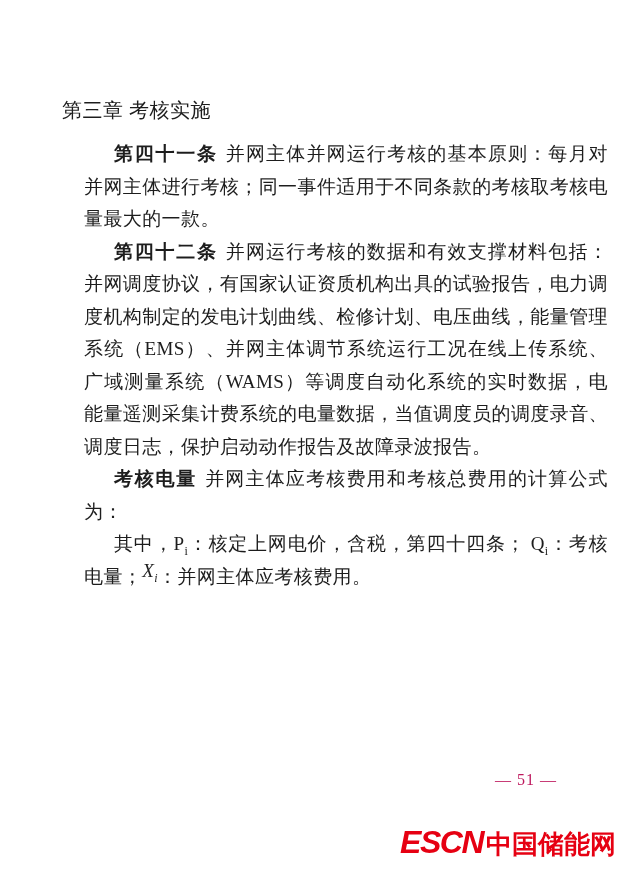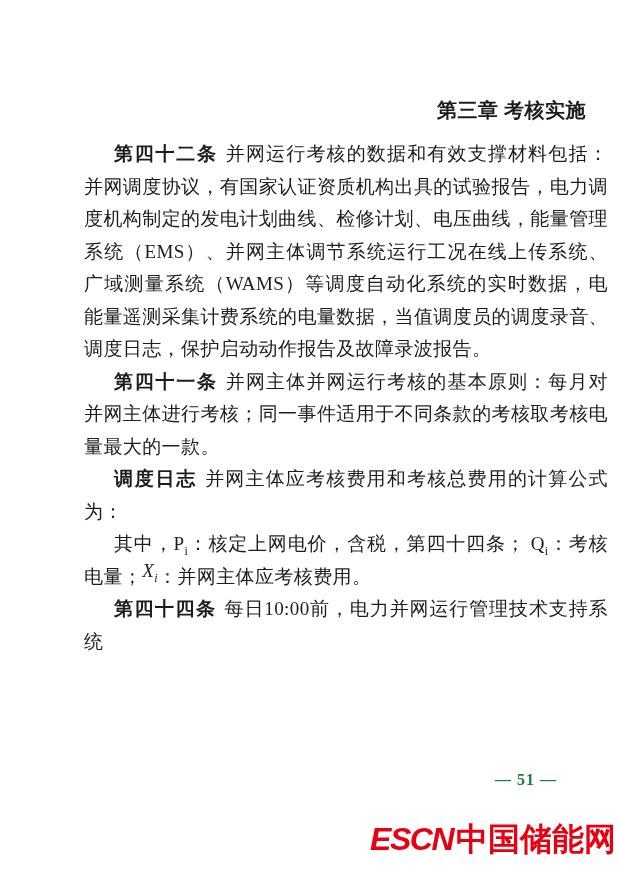--- a/index.html
+++ b/index.html
@@ -16,24 +16,24 @@
     position: absolute;
     left: 84px;
     top: 98px;
     width: 524px;
     font-size: 19px;
     line-height: 32.5px;
     letter-spacing: 0.4px;
     text-align: justify;
   }
   .chapter-title {
-    font-weight: bold;
+    font-weight: normal;
     font-size: 20px;
     line-height: 24px;
-    text-align: right;
+    text-align: left;
     transform: translateX(-22px);
     margin: 0 0 16px 0;
     letter-spacing: 0.5px;
   }
   .chapter-title.mid {
     margin: 7px 0 9px 0;
   }
   .body-para {
     margin: 0;
     text-indent: 30px;
@@ -59,63 +59,61 @@
     top: -6px;
     font-style: italic;
     font-family: Liberation Serif, serif;
   }
   .page-number {
     position: absolute;
     top: 771px;
     right: 63px;
     font-size: 16px;
     letter-spacing: 1px;
-    color: #15803d;
-    font-weight: bold;
+    color: #be185d;
   }
   .logo {
     position: absolute;
     right: 4px;
     bottom: 14px;
     white-space: nowrap;
     font-weight: 900;
   }
   .logo-escn {
     font-family: "Liberation Sans", sans-serif;
     font-style: italic;
     font-size: 32px;
     letter-spacing: -1.5px;
     margin-right: 3px;
     margin-top: 28px;
   }
   .logo-cn {
     font-family: "Liberation Sans", sans-serif;
-    font-size: 32px;
+    font-size: 26px;
     letter-spacing: 0px;
   }
 </style>
 </head>
 <body>
 
 <div class="page">
   <div class="content">
 
     <div class="chapter-title">第三章 考核实施</div>
 
+    <p class="body-para"><span class="article-label">第四十一条</span><span>并网主体并网运行考核的基本原则：每月对并网主体进行考核；同一事件适用于不同条款的考核取考核电量最大的一款。</span></p>
+
     <p class="body-para"><span class="article-label">第四十二条</span><span>并网运行考核的数据和有效支撑材料包括：并网调度协议，有国家认证资质机构出具的试验报告，电力调度机构制定的发电计划曲线、检修计划、电压曲线，能量管理系统（EMS）、并网主体调节系统运行工况在线上传系统、广域测量系统（WAMS）等调度自动化系统的实时数据，电能量遥测采集计费系统的电量数据，当值调度员的调度录音、调度日志，保护启动动作报告及故障录波报告。</span></p>
 
-    <p class="body-para"><span class="article-label">第四十一条</span><span>并网主体并网运行考核的基本原则：每月对并网主体进行考核；同一事件适用于不同条款的考核取考核电量最大的一款。</span></p>
-
-    <p class="body-para"><span class="article-label">调度日志</span><span>并网主体应考核费用和考核总费用的计算公式为：</span></p>
+    <p class="body-para"><span class="article-label">考核电量</span><span>并网主体应考核费用和考核总费用的计算公式为：</span></p>
 
 
     <p class="body-para"><span>其中，P</span><sub class="math-sub">i</sub><span>：核定上网电价，含税，第四十四条； Q</span><sub class="math-sub">i</sub><span>：考核电量；</span><span class="raised-math"><span>X</span><sub class="math-sub">i</sub></span><span>：并网主体应考核费用。</span></p>
 
 
 
-    <p class="body-para"><span class="article-label">第四十四条</span><span>每日10:00前，电力并网运行管理技术支持系统</span></p>
 
   </div>
 
   <div class="page-number">— 51 —</div>
 
   <div class="logo" style="color: rgb(230, 0, 18);"><span class="logo-escn">ESCN</span><span class="logo-cn">中国储能网</span></div>
 </div>
 
 </body></html>

